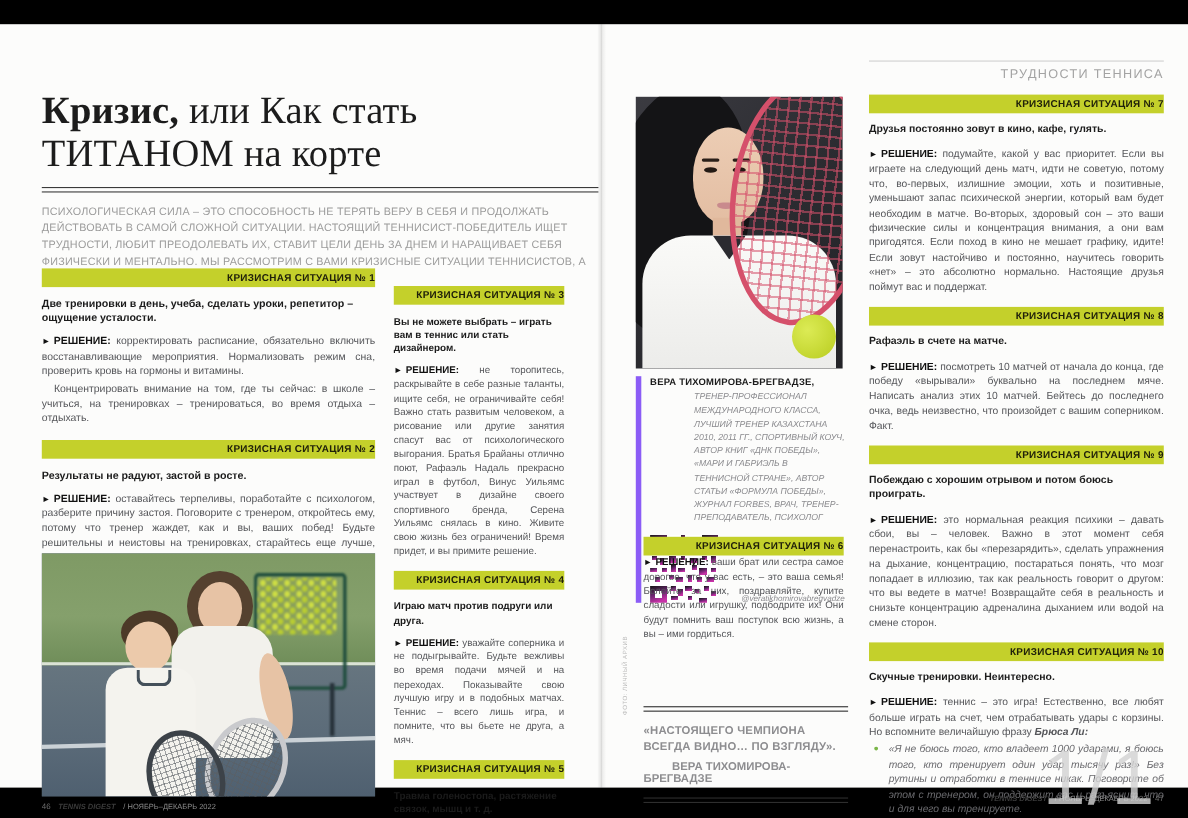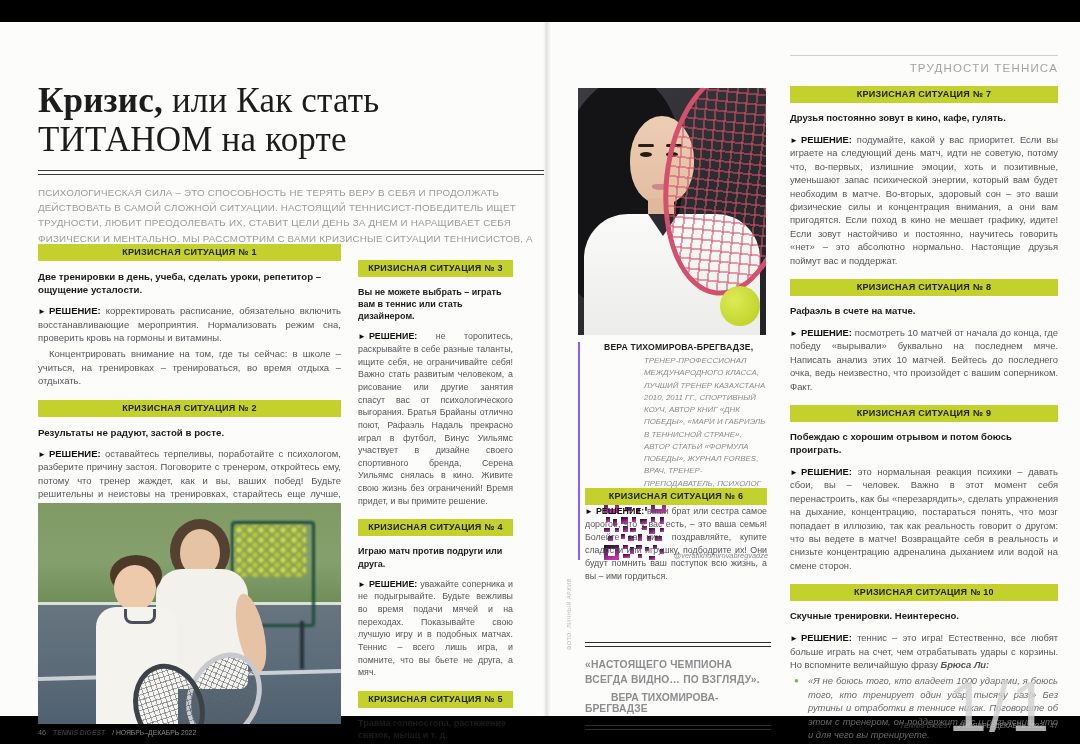--- a/index.html
+++ b/index.html
@@ -11,21 +11,21 @@
         background:linear-gradient(90deg,rgba(0,0,0,0) 0%,rgba(0,0,0,.10) 45%,rgba(0,0,0,.16) 50%,rgba(0,0,0,.06) 60%,rgba(0,0,0,0) 100%);}
   
   #title{left:38px;top:60px;width:500px;font-family:"Liberation Serif",serif;
          font-size:35px;line-height:1.1;color:#1c1c1c;letter-spacing:.2px;}
   #title b{font-weight:700;}
   .drule{border-top:1.5px solid #3a3a3a;border-bottom:1px solid #3a3a3a;height:3px;}
   #rule-title{left:38px;top:148px;width:506px;}
   #intro{left:38px;top:163px;width:502px;font-size:9.8px;line-height:1.55;color:#9b9b9b;
          text-transform:uppercase;letter-spacing:.2px;}
   
-  .bar{background:#c4d02b;color:#20210a;font-weight:700;text-align:center;
+  .bar{background:#c4d02b;color:#20210a;font-weight:700;text-align:right;
        font-size:9px;line-height:17px;height:17px;letter-spacing:.3px;}
   .problem{font-weight:700;color:#1b1b1b;margin:9px 0 8px;}
   p.sol{margin:0 0 2px;color:#55565a;text-align:justify;}
   p.sol.ind{text-indent:11px;}
   .arr{color:#111;font-size:8px;margin-right:3px;}
   .slabel{color:#111;}
   .sec{margin-bottom:12px;}
   #colA{left:38px;top:222px;width:303px;font-size:9.5px;line-height:1.43;}
   #colA .problem{font-size:9.7px;line-height:1.35;}
   #colB{left:358px;top:238px;width:155px;font-size:8.9px;line-height:1.42;}
@@ -89,21 +89,21 @@
         background:linear-gradient(180deg,#fafaf8 0%,#ececea 100%);border-radius:44px 44px 0 0;}
   #portrait .collar{position:absolute;left:70px;top:126px;width:30px;height:22px;background:#2b2b30;
         clip-path:polygon(0 0,100% 0,50% 100%);}
   #portrait .rframe{position:absolute;left:86px;top:-18px;width:118px;height:216px;border-radius:50%;
         border:5px solid #d5506b;transform:rotate(6deg);
         background:repeating-linear-gradient(0deg,transparent 0 8px,rgba(213,80,107,.55) 8px 10px),
                    repeating-linear-gradient(90deg,transparent 0 8px,rgba(213,80,107,.55) 8px 10px);}
   #portrait .ball{position:absolute;left:142px;top:198px;width:40px;height:40px;border-radius:50%;
         background:radial-gradient(circle at 35% 35%,#dceb55,#b8cc1f);}
   
-  #caption{left:578px;top:320px;width:190px;border-left:2px solid #8b5cf6;padding-left:24px;box-sizing:border-box;}
+  #caption{left:578px;top:320px;width:190px;border-left:5px solid #8b5cf6;padding-left:8px;box-sizing:border-box;}
   #caption .name{font-size:8.6px;font-weight:700;color:#1c1c1c;letter-spacing:.2px;margin-bottom:3px;}
   #caption .bio{font-size:7.9px;line-height:1.55;color:#8b8b8f;font-style:italic;text-transform:uppercase;margin-left:40px;}
   #qr-row{margin-top:8px;display:flex;align-items:flex-end;gap:6px;}
   #handle{font-size:7.4px;color:#8b8b8f;font-style:italic;flex:1;text-align:right;}
   
   #quoteblock{left:585px;top:620px;width:186px;}
   #quoteblock .drule{border-color:#2e2e2e;}
   #quotetext{margin:11px 0 4px;font-size:10.3px;line-height:1.45;font-weight:700;color:#8d8d90;letter-spacing:.2px;}
   #quoteauthor{font-size:10.3px;font-weight:700;color:#8d8d90;text-indent:26px;margin-bottom:11px;}
   .vcredit{left:566px;top:628px;font-size:5.5px;color:#b9b9b9;transform:rotate(-90deg);transform-origin:left top;

